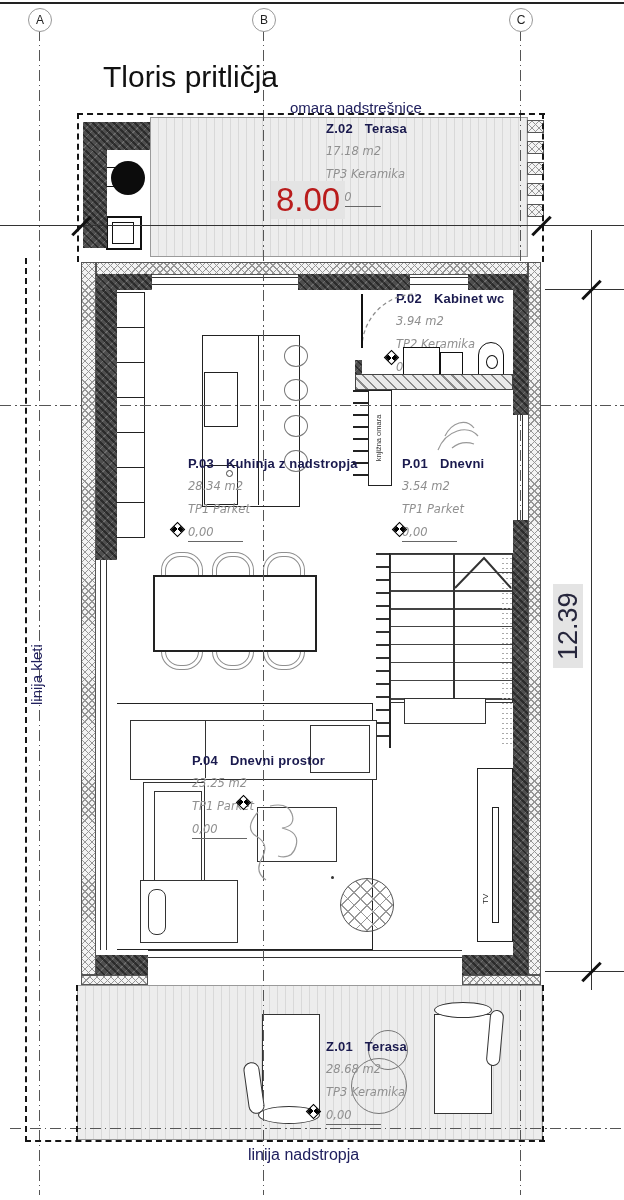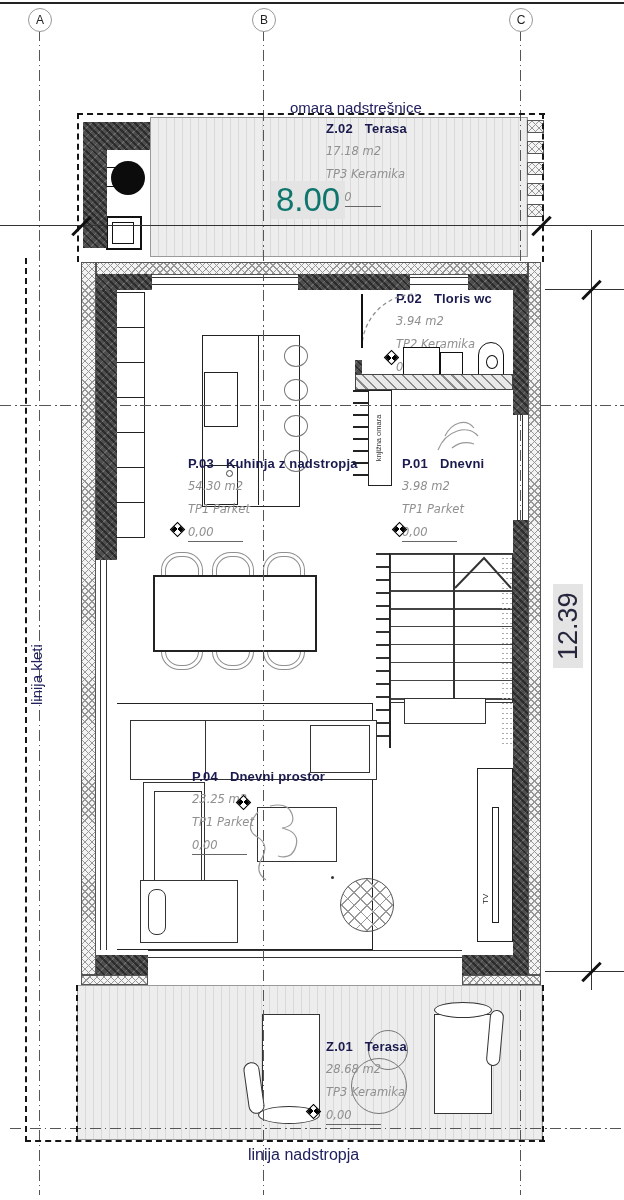--- a/index.html
+++ b/index.html
@@ -20,21 +20,21 @@
   .dimline{background:#333;z-index:9}
   .tick{width:3px;height:26px;background:#111;transform:rotate(45deg);z-index:9}
   .bubble{width:22px;height:22px;border:1.2px solid #999;border-radius:50%;background:#fff;color:#222;font:12px/22px "Liberation Sans",sans-serif;text-align:center;z-index:9}
   .diam{width:9px;height:9px;transform:rotate(45deg);background:conic-gradient(#000 0 25%,#fff 25% 50%,#000 50% 75%,#fff 75%);border:1px solid #000;z-index:10}
   .chair{border:1.6px solid #8f8f8f;border-radius:45% 45% 35% 35%;box-sizing:border-box;z-index:3}
   .chair::before{content:"";position:absolute;inset:3px;border:1.3px solid #8f8f8f;border-radius:inherit}
   .cb{border-radius:35% 35% 45% 45%}
   .stool{border:1.5px solid #777;border-radius:50%;box-sizing:border-box;z-index:4;background:transparent}
   .title{font-size:30px;color:#111;z-index:10;white-space:nowrap}
   .cap{font-size:15px;color:#20205e;z-index:10;white-space:nowrap}
-  .dim8{font-size:33px;color:#0f766e;background:#e4e4e4;z-index:11;padding:0 5px;line-height:38px}
+  .dim8{font-size:33px;color:#b91c1c;background:#e4e4e4;z-index:11;padding:0 5px;line-height:38px}
   .dim12{font-size:27px;color:#26263c;background:#e4e4e4;z-index:9;padding:0 8px;line-height:30px;transform:rotate(-90deg);transform-origin:0 0;white-space:nowrap}
   .rlabel{position:absolute;z-index:10;line-height:17px;white-space:nowrap}
   .rl-t{font-weight:700;font-size:13px;color:#1a1a4e;letter-spacing:.2px}
   .rl-t .sp{display:inline-block;width:12px}
   .rl-s{font-style:italic;font-size:11.5px;font-family:"DejaVu Sans",sans-serif;color:#8f8f8f;margin-top:6px}
   .rl-lvl span{border-bottom:1.2px solid #666;display:inline-block;min-width:55px}
   svg.ovl{position:absolute;left:0;top:0;z-index:6;pointer-events:none}
 </style>
 </head>
 <body>
@@ -46,20 +46,21 @@
   <div class="abs vax" style="left:39px;top:30px;height:1165px"></div>
   <div class="abs vax" style="left:263px;top:30px;height:1165px"></div>
   <div class="abs vax" style="left:520px;top:30px;height:1165px"></div>
   <div class="abs hax" style="left:0;top:405px;width:624px"></div>
   <div class="abs hax" style="left:10px;top:1128px;width:614px"></div>
 
   <div class="abs bubble" style="left:28px;top:8px">A</div>
   <div class="abs bubble" style="left:252px;top:8px">B</div>
   <div class="abs bubble" style="left:509px;top:8px">C</div>
 
+  <div class="abs title" style="left:103px;top:60px">Tloris pritličja</div>
   <div class="abs cap" style="left:290px;top:99px">omara nadstrešnice</div>
   <div class="abs cap" style="left:28px;top:705px;transform:rotate(-90deg);transform-origin:0 0">linija kleti</div>
   <div class="abs cap" style="left:248px;top:1146px;font-size:16px">linija nadstropja</div>
 
   <div class="abs" style="left:77px;top:113px;width:468px;height:0;border-top:2.5px dashed #151515;z-index:8"></div>
   <div class="abs" style="left:77px;top:113px;width:0;height:149px;border-left:2.5px dashed #151515;z-index:8"></div>
   <div class="abs" style="left:542px;top:113px;width:0;height:149px;border-left:2.5px dashed #151515;z-index:8"></div>
   <div class="abs" style="left:25px;top:258px;width:0;height:884px;border-left:2.5px dashed #151515;z-index:8"></div>
   <div class="abs" style="left:76px;top:985px;width:0;height:157px;border-left:2.5px dashed #151515;z-index:8"></div>
   <div class="abs" style="left:542px;top:985px;width:0;height:157px;border-left:2.5px dashed #151515;z-index:8"></div>
@@ -183,44 +184,44 @@
   <div class="abs" style="left:351px;top:1058px;width:54px;height:54px;border:1px solid #777;border-radius:50%;z-index:3"></div>
 
   <div class="rlabel" style="left:326px;top:120px">
     <div class="rl-t"><span>Z.02</span><span class="sp"></span><span>Terasa</span></div>
     <div class="rl-s">17.18 m2</div>
     <div class="rl-s">TP3 Keramika</div>
     <div class="rl-s rl-lvl"><span>0,00</span></div>
   </div>
 
   <div class="rlabel" style="left:396px;top:290px;z-index:3">
-    <div class="rl-t"><span>P.02</span><span class="sp"></span><span>Tloris wc</span></div>
+    <div class="rl-t"><span>P.02</span><span class="sp"></span><span>Kabinet wc</span></div>
     <div class="rl-s">3.94 m2</div>
     <div class="rl-s">TP2 Keramika</div>
     <div class="rl-s rl-lvl"><span>0,00</span></div>
   </div>
   <div class="abs diam" style="left:386px;top:352px"></div>
 
   <div class="rlabel" style="left:188px;top:455px">
     <div class="rl-t"><span>P.03</span><span class="sp"></span><span>Kuhinja z nadstropja</span></div>
-    <div class="rl-s">54.30 m2</div>
+    <div class="rl-s">28.34 m2</div>
     <div class="rl-s">TP1 Parket</div>
     <div class="rl-s rl-lvl"><span>0,00</span></div>
   </div>
   <div class="abs diam" style="left:172px;top:524px"></div>
 
   <div class="rlabel" style="left:402px;top:455px">
     <div class="rl-t"><span>P.01</span><span class="sp"></span><span>Dnevni</span></div>
-    <div class="rl-s">3.98 m2</div>
+    <div class="rl-s">3.54 m2</div>
     <div class="rl-s">TP1 Parket</div>
     <div class="rl-s rl-lvl"><span>0,00</span></div>
   </div>
   <div class="abs diam" style="left:394px;top:524px"></div>
 
-  <div class="rlabel" style="left:192px;top:768px">
+  <div class="rlabel" style="left:192px;top:752px">
     <div class="rl-t"><span>P.04</span><span class="sp"></span><span>Dnevni prostor</span></div>
     <div class="rl-s">23.25 m2</div>
     <div class="rl-s">TP1 Parket</div>
     <div class="rl-s rl-lvl"><span>0,00</span></div>
   </div>
   <div class="abs diam" style="left:238px;top:797px"></div>
 
   <div class="rlabel" style="left:326px;top:1038px">
     <div class="rl-t"><span>Z.01</span><span class="sp"></span><span>Terasa</span></div>
     <div class="rl-s">28.68 m2</div>

